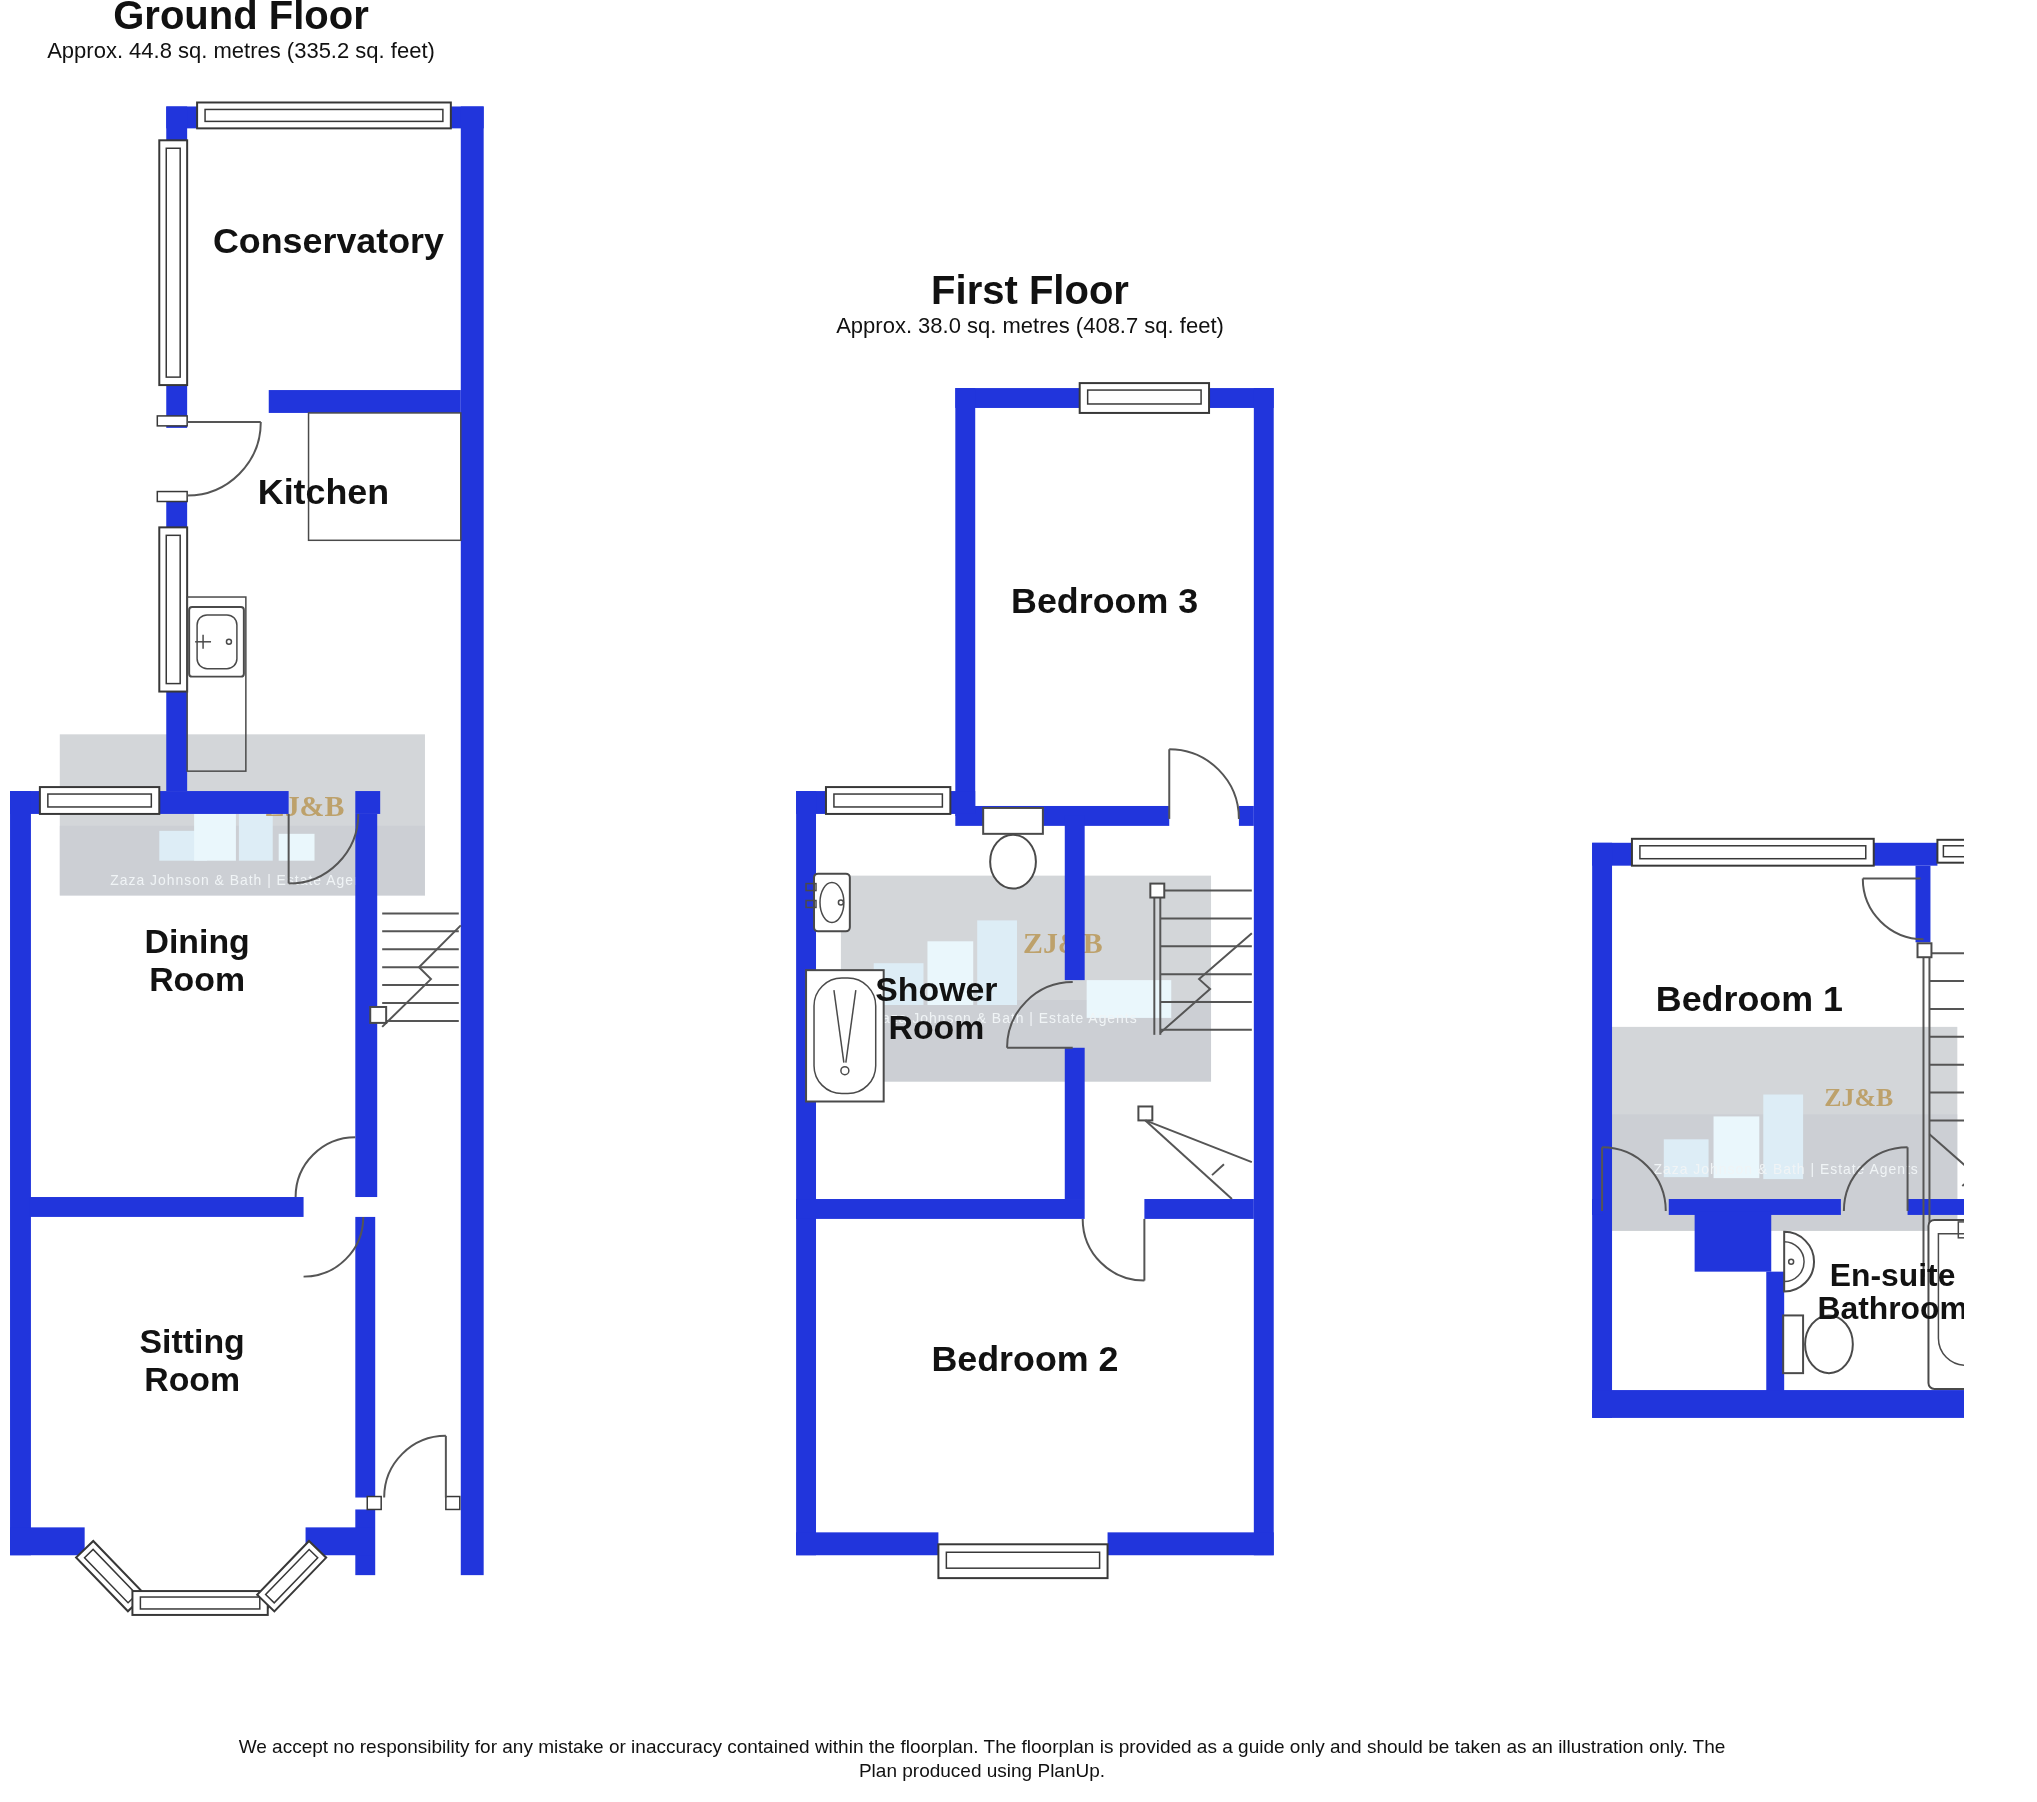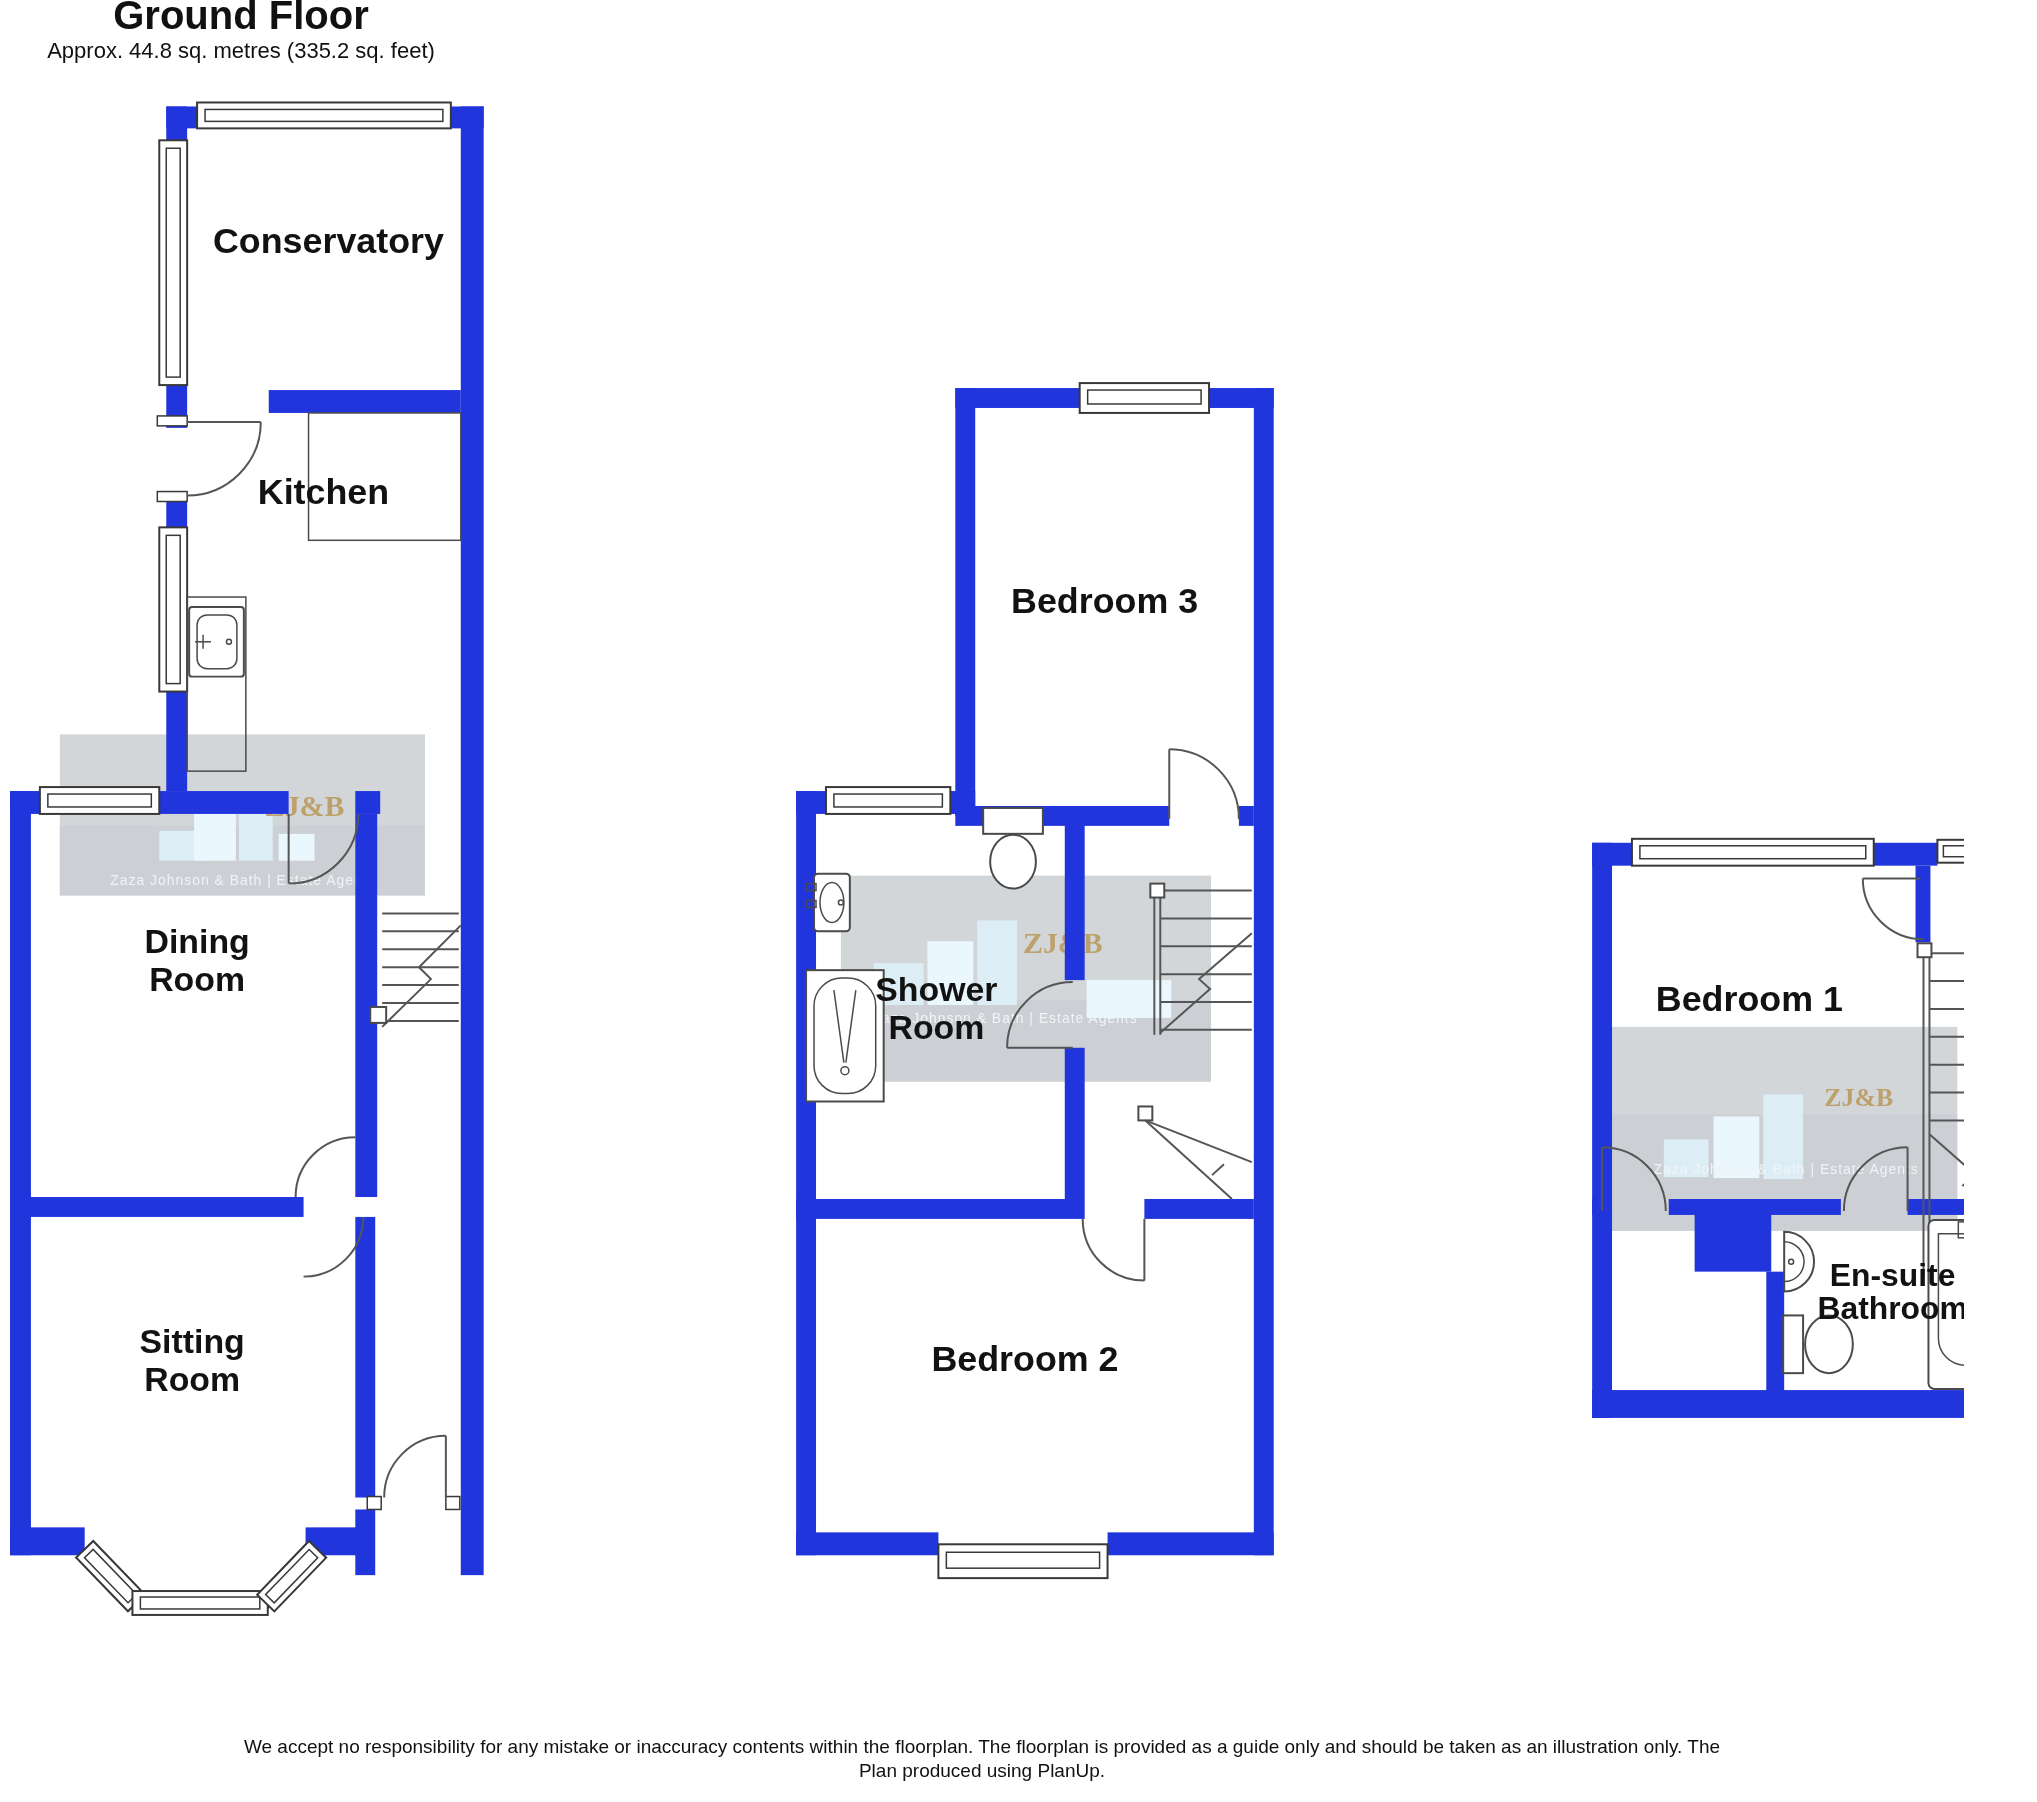--- a/index.html
+++ b/index.html
@@ -48,20 +48,24 @@
 </style>
 </head>
 <body>
 
 <div class="canvas">
 
   <div class="floor-head" style="left:30px;top:-6px">
     <div class="floor-title">Ground Floor</div>
     <div class="floor-sub">Approx. 44.8 sq. metres (335.2 sq. feet)</div>
   </div>
+  <div class="floor-head" style="left:819px;top:269px">
+    <div class="floor-title">First Floor</div>
+    <div class="floor-sub">Approx. 38.0 sq. metres (408.7 sq. feet)</div>
+  </div>
 
   <svg class="plan-svg" width="2038" height="1803" viewBox="0 0 2048 1812">
 
     <g>
       <rect class="wm" x="60" y="738" width="367" height="162"></rect>
       <rect class="wmband" x="60" y="830" width="367" height="70"></rect>
       <rect class="wm1" x="160" y="835" width="48" height="30"></rect>
       <rect class="wm2" x="195" y="818" width="42" height="47"></rect>
       <rect class="wm1" x="240" y="800" width="34" height="65"></rect>
       <rect class="wm2" x="280" y="838" width="36" height="27"></rect>
@@ -355,18 +359,18 @@
         <circle class="fixi" cx="1992" cy="1268" r="3"></circle>
       </g>
 
       <text class="rlabel" x="1758" y="1016">Bedroom 1</text>
       <text class="rlabel rlabel-sm" x="1902" y="1292">En-suite</text>
       <text class="rlabel rlabel-sm" x="1902" y="1326">Bathroom</text>
     </g>
   </svg>
 
   <div class="disclaimer">
-    <div>We accept no responsibility for any mistake or inaccuracy contents within the floorplan. The floorplan is provided as a guide only and should be taken as an illustration only. The</div>
+    <div>We accept no responsibility for any mistake or inaccuracy contained within the floorplan. The floorplan is provided as a guide only and should be taken as an illustration only. The</div>
     <div>Plan produced using PlanUp.</div>
   </div>
 
 </div>
 
 
 </body></html>

